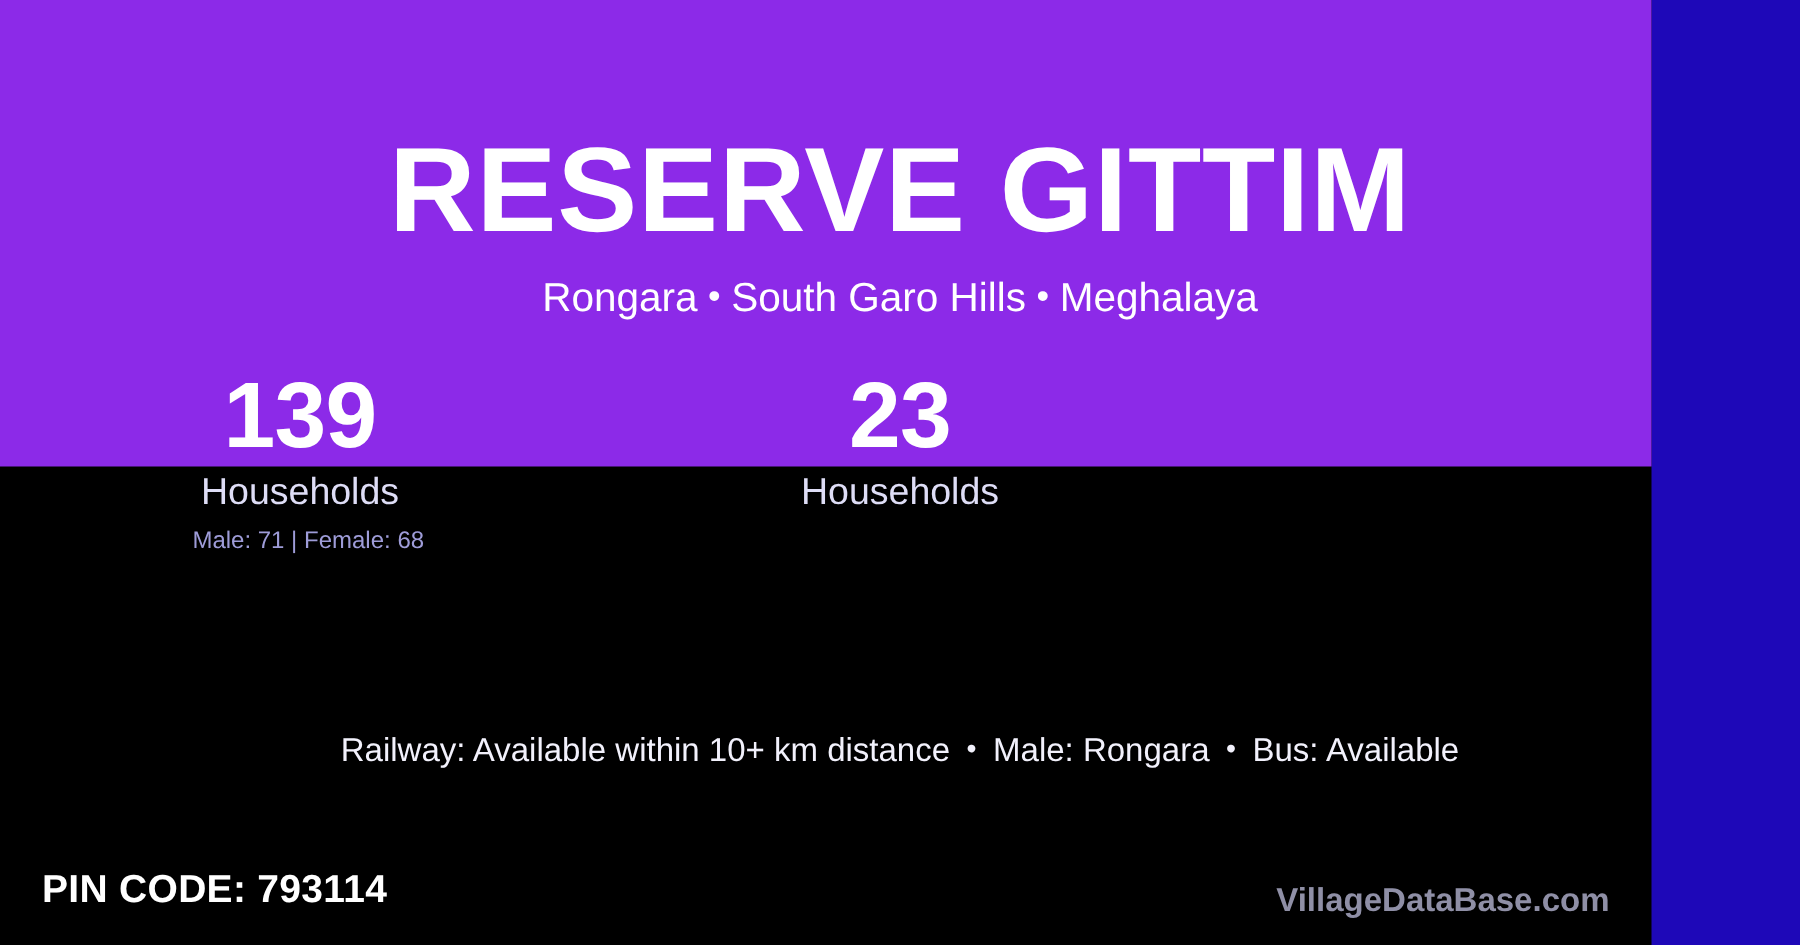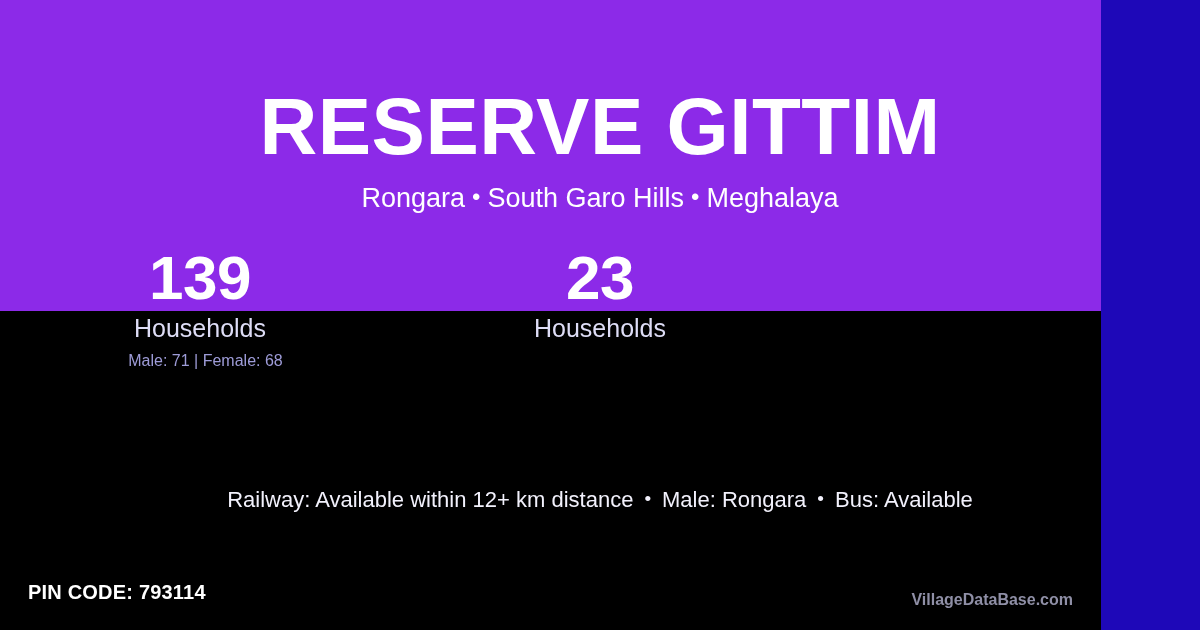--- a/index.html
+++ b/index.html
@@ -125,32 +125,32 @@
     position: relative;
     top: -2px;
     color: #F2F1FC;
   }
 
   
   #pin-code {
     position: absolute;
     left: 28px;
     top: 576px;
-    font-size: 20px;
+    font-size: 26px;
     line-height: 32px;
     font-weight: 700;
     color: #FFFFFF;
     letter-spacing: 0.2px;
     white-space: nowrap;
   }
   #brand {
     position: absolute;
     right: 28px;
     top: 586px;
-    font-size: 16px;
+    font-size: 22px;
     line-height: 28px;
     font-weight: 700;
     color: #8F8FA6;
     white-space: nowrap;
   }
 </style>
 </head>
 <body>
 
 <div id="card">
@@ -174,20 +174,20 @@
     <div class="stat-col">
       <div class="stat-value">23</div>
       <div class="stat-label">Households</div>
       <div class="stat-detail"></div>
     </div>
 
 
   </div>
 
   <div id="facilities">
-    <span>Railway: Available within 12+ km distance</span><span class="fsep">•</span><span>Male: Rongara</span><span class="fsep">•</span><span>Bus: Available</span>
+    <span>Railway: Available within 10+ km distance</span><span class="fsep">•</span><span>Male: Rongara</span><span class="fsep">•</span><span>Bus: Available</span>
   </div>
 
   <div id="pin-code">PIN CODE: 793114</div>
 
   <div id="brand">VillageDataBase.com</div>
 
 </div>
 
 </body></html>

